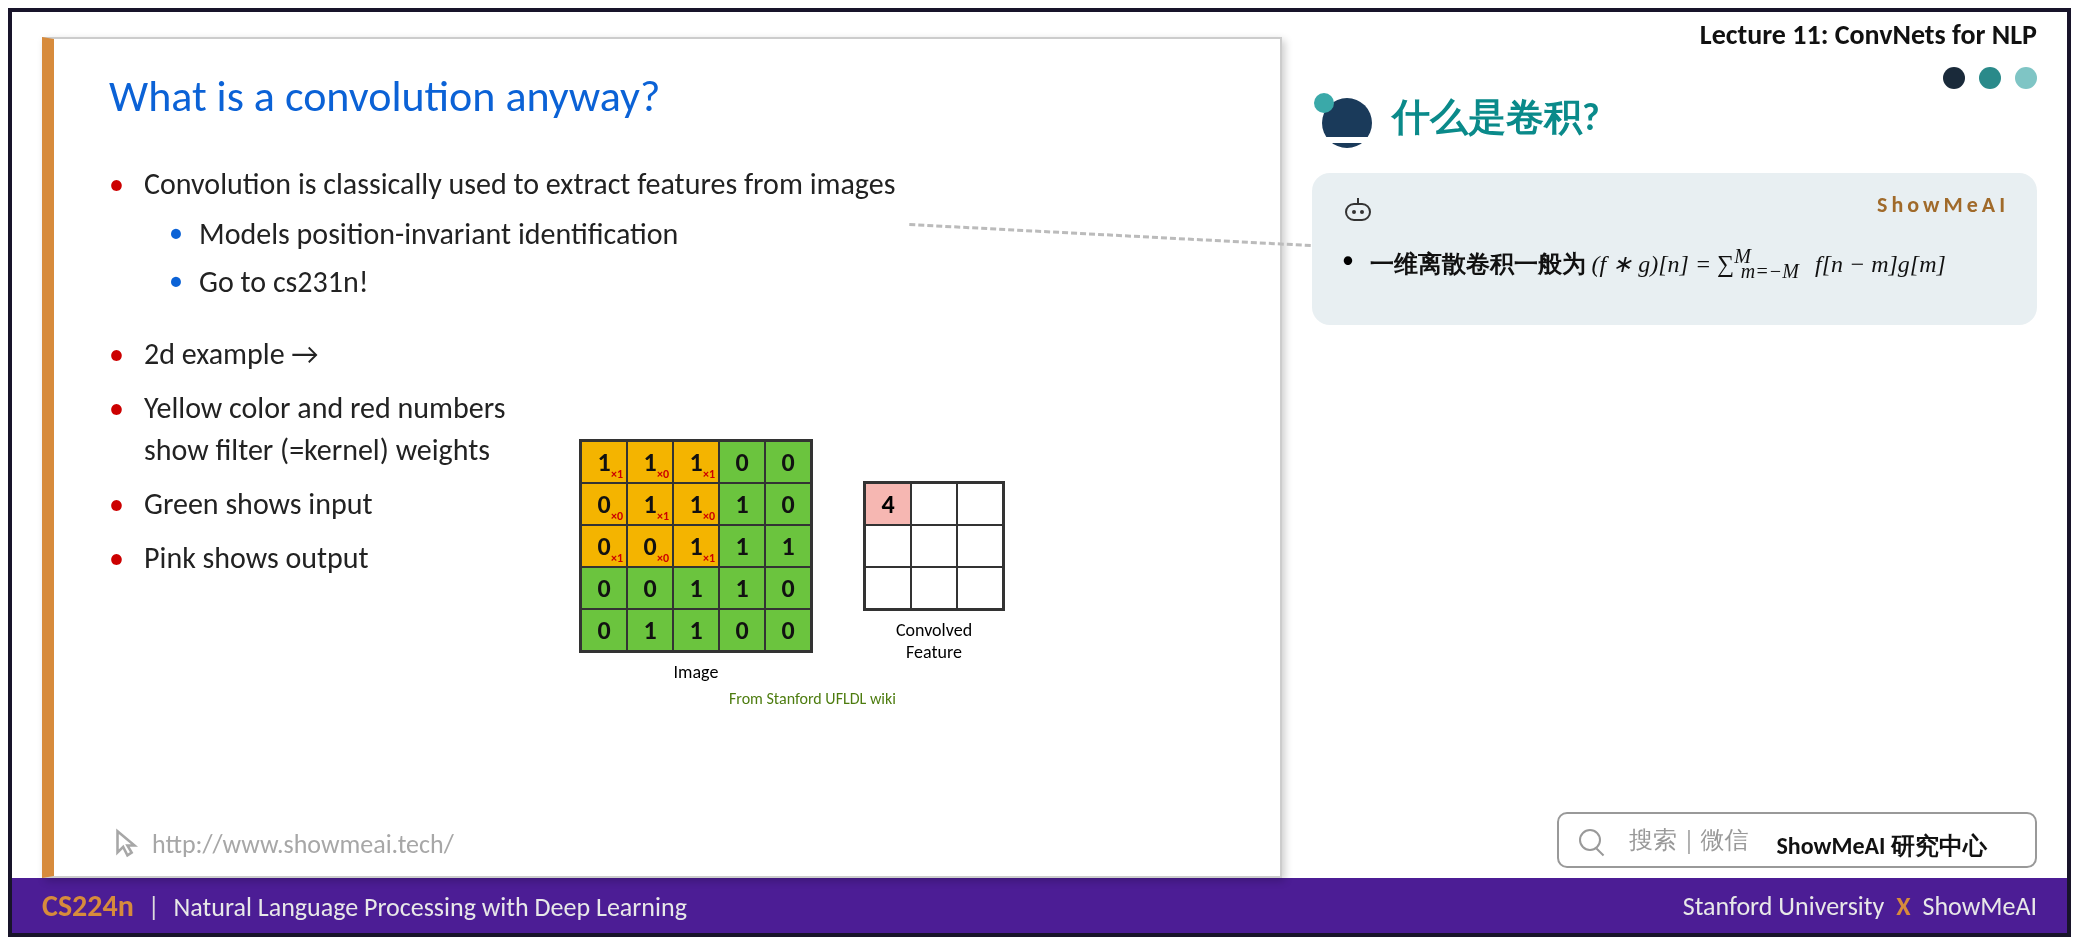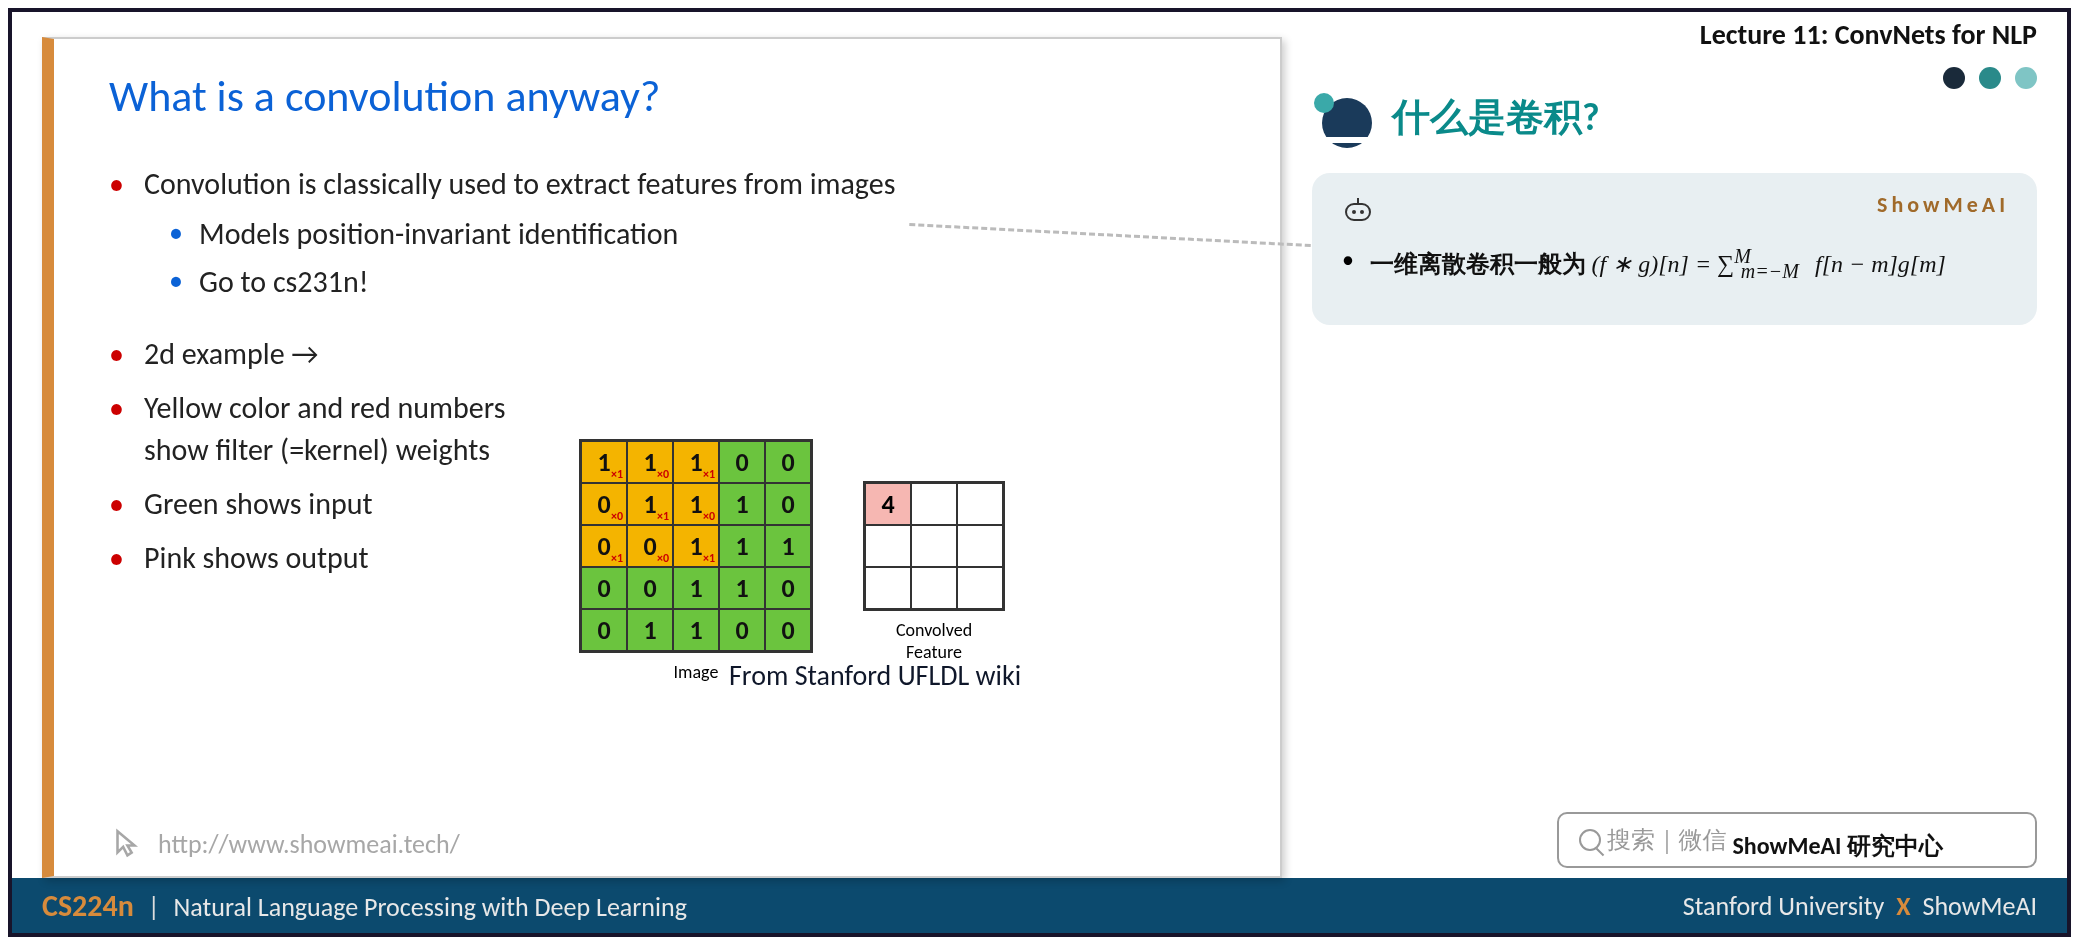--- a/index.html
+++ b/index.html
@@ -82,25 +82,25 @@
     border: 2px solid #333; margin-top: 42px;
   }
   .grid3 .cell {
     border: 1px solid #333; display: flex; align-items: center; justify-content: center;
     font-size: 26px; font-weight: 600; background: #fff;
   }
   .grid3 .pink { background: #f6b7b2; }
   .conv-labels { text-align: center; margin-top: 8px; font-size: 18px; }
   .conv-col { display: flex; flex-direction: column; align-items: center; }
   .img-credit {
-    position: absolute; left: 675px; top: 619px; font-size: 28px; color: #0f172a;
+    position: absolute; left: 675px; top: 650px; font-size: 16px; color: #4d7c0f;
   }
   .slide-footer {
     position: absolute; bottom: 15px; left: 55px;
-    display: flex; align-items: center; gap: 15px;
+    display: flex; align-items: center; gap: 9px;
     color: #a7a7a7; font-size: 26px;
   }
   .cursor-icon { width: 34px; height: 34px; }
 
   
   .right-area {
     flex: 1; position: relative; padding: 10px 30px 0 30px;
   }
   .lecture-lbl {
     position: absolute; top: 5px; right: 30px;
@@ -133,30 +133,30 @@
   .note-list > li { position: relative; padding-left: 28px; margin-bottom: 12px; }
   .note-list > li::before { content:"•"; position:absolute; left:0; top:0; font-size:24px; color:#000; }
   .note-sub { list-style: none; margin-left: 28px; margin-top: 10px; }
   .note-sub li { position: relative; padding-left: 24px; margin-bottom: 10px; }
   .note-sub li::before { content:"■"; position:absolute; left:0; top:2px; font-size:16px; color:#000; }
   .note-formula { font-family: "Cambria Math","Times New Roman",serif; font-style: italic; }
   .bold { font-weight: 800; }
   .search-box {
     position: absolute; bottom: 10px; right: 30px;
     width: 480px; height: 56px; border: 2px solid #999; border-radius: 10px;
-    display: flex; align-items: center; padding: 0 20px; gap: 6px;
+    display: flex; align-items: center; padding: 0 20px; gap: 28px;
     font-size: 24px; color: #999;
   }
   .search-box .mag { width: 22px; height: 22px; border: 2px solid #999; border-radius: 50%; position: relative; }
   .search-box .mag::after { content:""; position:absolute; width:10px; height:2px; background:#999; transform:rotate(45deg); bottom:-4px; right:-6px; }
   .search-box .strong { color:#111; font-weight:800;margin-top:12px; }
 
   
   .bottom-bar {
-    height: 55px; background: #0c4a6e; display: flex; align-items: center;
+    height: 55px; background: #4c1d95; display: flex; align-items: center;
     justify-content: space-between; padding: 12px 30px; color: #e8e8e8;
     font-size: 26px;
   }
   .bottom-bar .course { color: #d78b3c; font-weight: 800; font-size: 30px; }
   .bottom-bar .sep { color: #ddd; margin: 0 8px; }
   .bottom-bar .x { color:#d78b3c; font-weight: 700; margin: 0 6px; }
 
   .dash-line {
     position: absolute; top: 195px; left: 855px; width: 420px;
     border-top: 3px dashed #bbb; transform: rotate(3deg);

